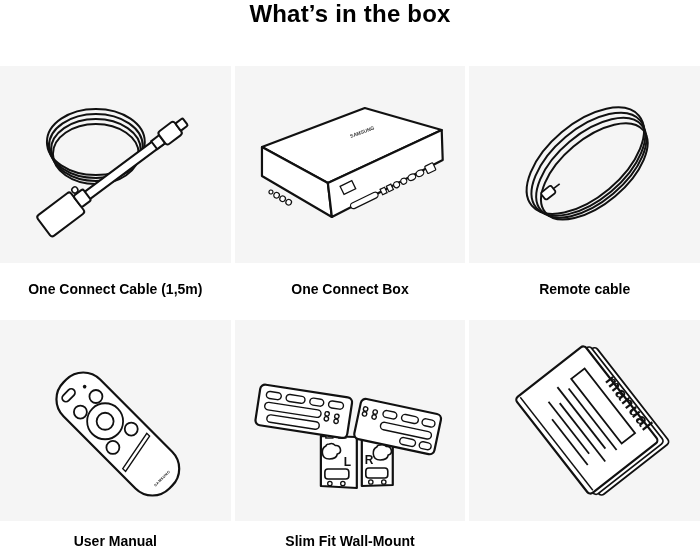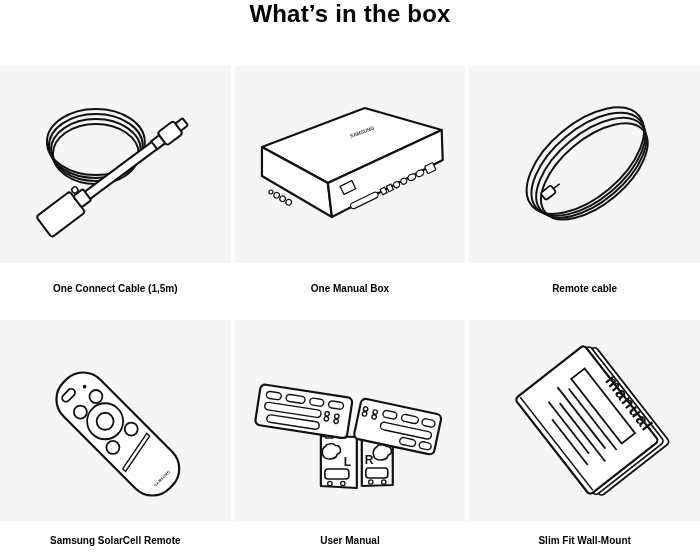--- a/index.html
+++ b/index.html
@@ -5,21 +5,21 @@
   html,body{margin:0;padding:0;width:700px;height:560px;background:#ffffff;overflow:hidden;
     font-family:"Liberation Sans","DejaVu Sans",sans-serif;}
   .page{width:700px;height:560px;}
   .title-bar{height:66px;display:flex;align-items:flex-start;justify-content:center;}
   .title-bar h1{margin:0;font-size:24px;font-weight:700;color:#000;letter-spacing:.2px;}
   .grid{display:grid;grid-template-columns:repeat(3,1fr);grid-template-rows:197px 57px 201px 39px;
     column-gap:4px;row-gap:0;}
   .tile{background:#f5f5f5;overflow:hidden;}
   .tile svg{display:block;width:100%;height:100%;}
   .caption{display:flex;align-items:center;justify-content:center;
-    font-size:10px;font-weight:700;color:#000;background:#fff;}
+    font-size:14px;font-weight:700;color:#000;background:#fff;}
   .caption.row1{padding-bottom:6px;}
   text{font-family:"Liberation Sans","DejaVu Sans",sans-serif;}
 </style>
 </head>
 <body>
 
 <div class="page">
   <div class="title-bar">
     <h1>What’s in the box</h1>
   </div>
@@ -88,21 +88,21 @@
           <ellipse cx="0" cy="7" rx="64" ry="32.5"></ellipse>
         </g>
         <g transform="translate(79,127) rotate(-38)">
           <rect x="-6" y="-4.5" width="13" height="9" rx="2" fill="#ffffff" stroke="#111111" stroke-width="1.8"></rect>
           <line x1="7" y1="0" x2="15" y2="0" stroke="#111111" stroke-width="1.6"></line>
         </g>
       </svg>
     </div>
 
     <div class="caption row1">One Connect Cable (1,5m)</div>
-    <div class="caption row1">One Manual Box</div>
+    <div class="caption row1">One Connect Box</div>
     <div class="caption row1">Remote cable</div>
 
     <div class="tile">
       <svg viewBox="0 0 231 201" preserveAspectRatio="none">
         <g transform="translate(118,114) rotate(-45)">
           <rect x="-26" y="-75" width="52" height="150" rx="24" fill="#ffffff" stroke="#111111" stroke-width="2.2"></rect>
           <g fill="none" stroke="#111111" stroke-width="1.8">
             <rect x="-15" y="-66" width="15" height="7.5" rx="3.75"></rect>
             <circle cx="10" cy="-57" r="1.8" fill="#111111" stroke="none"></circle>
             <circle cx="-11" cy="-42" r="6.5"></circle>
@@ -190,18 +190,17 @@
             <line x1="5" y1="-36" x2="5" y2="42"></line>
             <line x1="-3" y1="-44" x2="-3" y2="34"></line>
             <line x1="-11" y1="-30" x2="-11" y2="44"></line>
             <line x1="-19" y1="-38" x2="-19" y2="28"></line>
             <line x1="-27" y1="-22" x2="-27" y2="36"></line>
           </g>
         </g>
       </svg>
     </div>
 
-    <div class="caption row2">Samsung SolarCell Remote</div>
     <div class="caption row2">User Manual</div>
     <div class="caption row2">Slim Fit Wall-Mount</div>
 
   </div>
 </div>
 
 </body></html>

